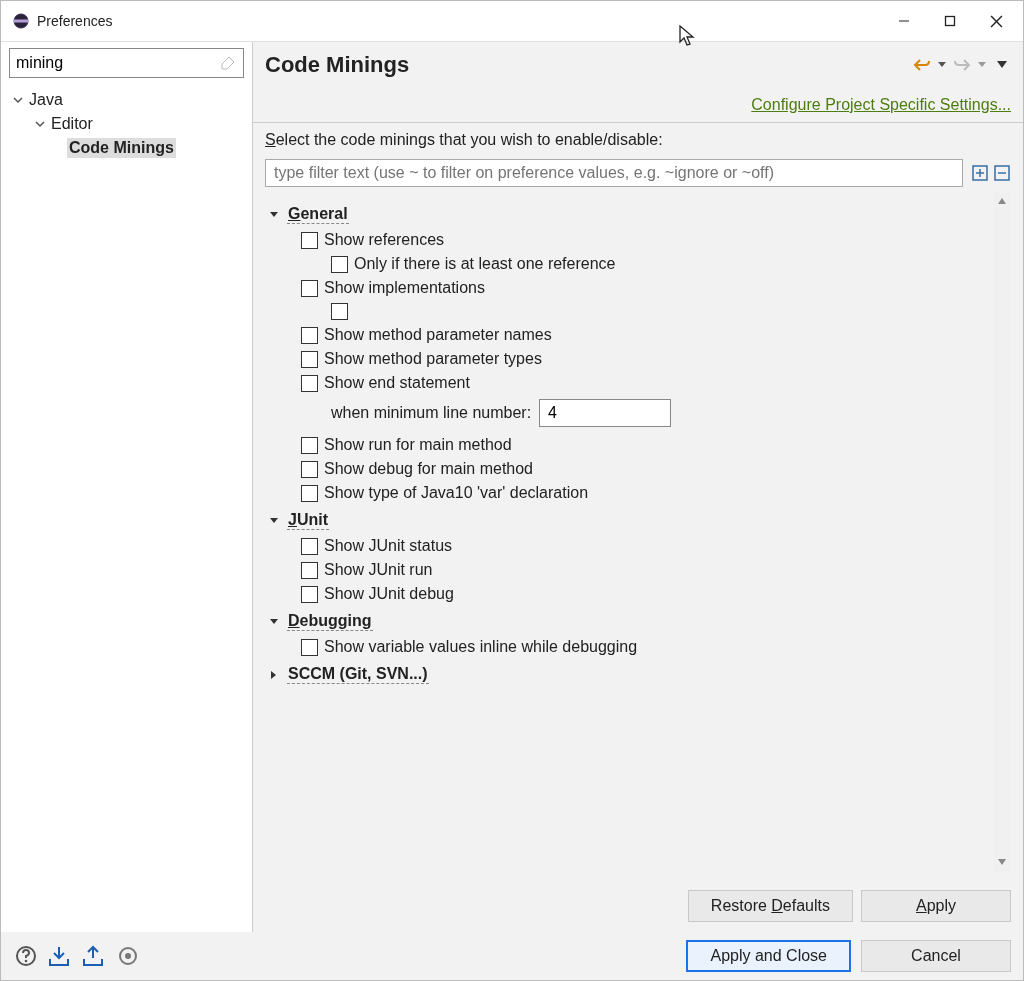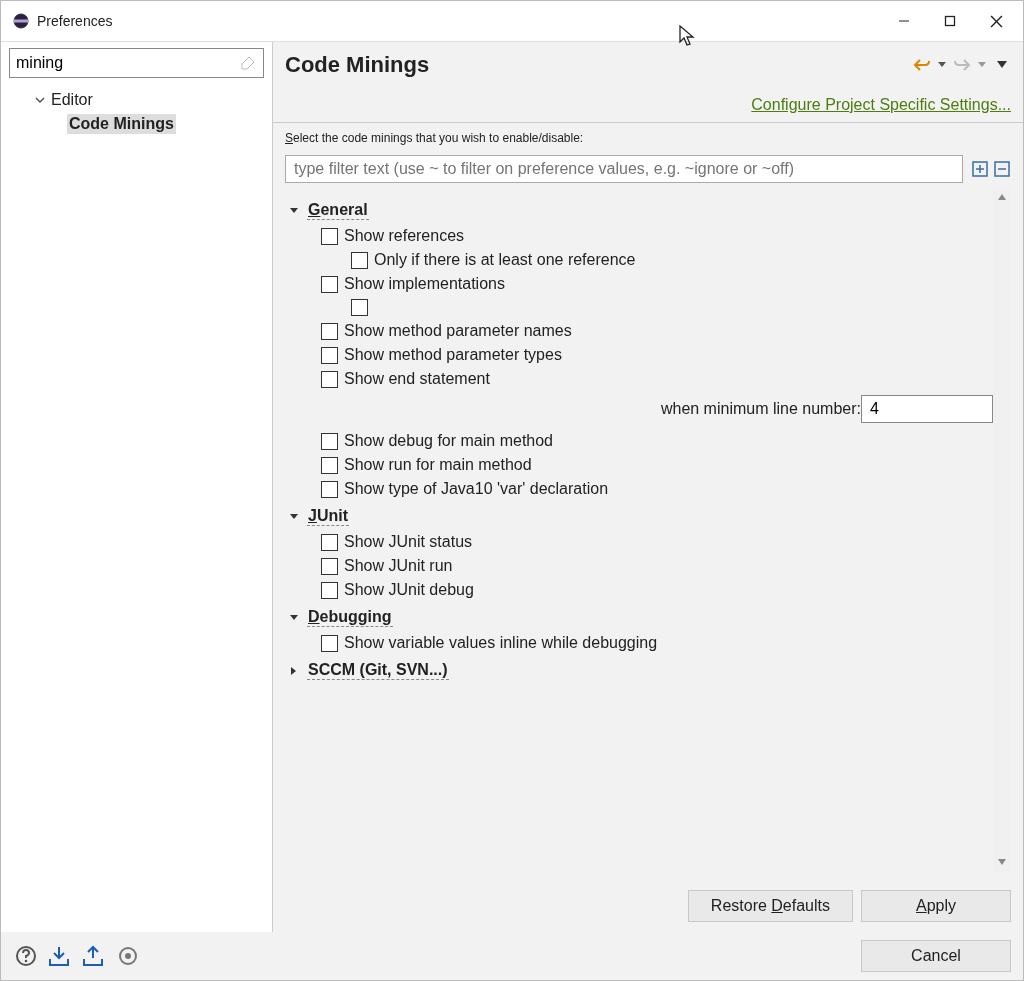--- a/index.html
+++ b/index.html
@@ -5,60 +5,60 @@
     * { box-sizing: border-box; margin: 0; padding: 0; font-family: "Segoe UI", Tahoma, sans-serif; }
     body { width: 1024px; height: 981px; background: #fff; font-size: 14px; color: #222; }
     .window-frame { width: 1024px; height: 981px; border: 1px solid #bbb; display: flex; flex-direction: column; position: relative; }
     .titlebar { height: 40px; display: flex; align-items: center; padding: 0 4px; }
     .titlebar .app-icon { width: 20px; height: 20px; margin: 0 6px; display:flex; align-items:center; justify-content:center;}
     .titlebar .title-text { font-size: 14px; color: #222; }
     .window-controls { margin-left: auto; display: flex; align-items: center; }
     .win-btn { width: 46px; height: 32px; display: flex; align-items: center; justify-content: center; cursor: pointer; }
     .win-btn svg { stroke: #222; fill: none; }
     .main-area { flex: 1; display: flex; min-height: 0; border-top: 1px solid #e0e0e0; }
-    .sidebar { width: 272px; display: flex; flex-direction: column; border-right: 1px solid #ccc; background:#fff;}
+    .sidebar { width: 252px; display: flex; flex-direction: column; border-right: 1px solid #ccc; background:#fff;}
     .filter-wrap { padding: 6px 8px; display:flex; align-items:center; }
     .filter-input { width: 100%; height: 30px; padding: 4px 24px 4px 6px; font-size: 16px; border: 1px solid #888; outline:none; }
     .filter-clear { position: relative; margin-left: -24px; width:18px; height:18px; display:flex; align-items:center; justify-content:center; cursor:pointer; }
     .tree { padding: 4px 4px; font-size: 16px; }
     .tree-row { display: flex; align-items: center; padding: 2px 0; cursor: pointer; }
     .tree-indent-0 { padding-left: 6px; }
     .tree-indent-1 { padding-left: 28px; }
     .tree-indent-2 { padding-left: 62px; }
     .tree-caret { width: 14px; height: 14px; margin-right: 2px; display:flex; align-items:center; justify-content:center; }
     .tree-label { padding: 1px 2px; }
     .tree-label.selected { background: #dddddd; font-weight: 700; }
     .content { flex: 1; display: flex; flex-direction: column; min-width: 0; background:#f2f2f2; }
     .content-header { border-bottom: 1px solid #ccc; background: #f2f2f2; padding: 10px 12px 8px 12px; }
     .content-header-top { display:flex; align-items:center; }
     .content-title { font-size: 22px; font-weight: 700; color: #222; }
     .nav-buttons { margin-left: auto; display: flex; align-items: center; gap: 2px; }
     .nav-btn { width: 18px; height: 18px; display: flex; align-items: center; justify-content: center; cursor: pointer; }
     .project-link-row { text-align: right; margin-top: 18px; }
     .project-link { color: #4d7c0f; text-decoration: underline; font-size: 16px; cursor: pointer; }
     .content-body { flex: 1; padding: 8px 12px; overflow: hidden; display:flex; flex-direction:column; background:#f2f2f2; }
-    .instruction { font-size: 12px; margin-bottom: 10px; }
+    .instruction { font-size: 16px; margin-bottom: 10px; }
     .instruction .u { text-decoration: underline; }
     .filter-row { display:flex; align-items:center; gap:8px; margin-bottom: 4px; }
     .filter-text { flex:1; height: 28px; padding: 3px 8px; font-size: 16px; color: #666; border: 1px solid #aaa; background:#fff; }
     .expand-btns { display:flex; gap:4px; }
     .small-icon-btn { width:18px; height:18px; display:flex; align-items:center; justify-content:center; cursor:pointer; }
     .scroll-area { flex:1; display:flex; min-height:0; }
     .tree-content { flex:1; padding: 8px 0; font-size:16px; position:relative; }
     .scrollbar { width: 18px; background: #f0f0f0; display:flex; flex-direction:column; justify-content:space-between; align-items:center; padding:2px 0;}
     .scrollbar-btn { width:16px; height:16px; display:flex; align-items:center; justify-content:center; cursor:pointer;}
     .scrollbar-thumb { width:14px; flex:0.5; margin:2px 0;}
     .group-header { display:flex; align-items:center; font-weight:700; padding:6px 0 4px 4px; cursor:pointer; }
     .group-header .caret { width:14px; margin-right:4px; display:flex; align-items:center; }
     .group-label { border-bottom: 1px dashed #888; padding:0 1px; }
     .checkbox-row { display:flex; align-items:center; padding:3px 0; }
     .indent-a { padding-left: 36px; }
     .indent-b { padding-left: 66px; }
     .checkbox { width:17px; height:17px; border:1px solid #333; margin-right:6px; cursor:pointer; background:#fff; }
-    .min-line-row { display:flex; align-items:center; padding:4px 0 6px 66px; justify-content:flex-end;}
+    .min-line-row { display:flex; align-items:center; padding:4px 0 6px 66px; gap:8px;}
     .num-input { width: 132px; height:28px; border:1px solid #888; padding:2px 8px; font-size:16px; background:#fff;}
     .button-row { display:flex; justify-content:flex-end; padding: 10px 12px 10px 12px; gap:8px; background:#f2f2f2;align-items:flex-end;}
     .bottom-bar { display:flex; align-items:center; padding: 8px 12px; background:#f2f2f2;}
     .bottom-icons { display:flex; gap:8px; align-items:center;}
     .bottom-icon-btn { width:26px; height:26px; display:flex; align-items:center; justify-content:center; cursor:pointer;}
     .dialog-btn { height:32px; padding:0 22px; font-size:16px; background:#e9e9e9; border:1px solid #c8c8c8; cursor:pointer; display:flex; align-items:center; justify-content:center; min-width: 150px;}
     .dialog-btn.primary { border:2px solid #1a73e8; background:#eaf2fe;}
     .dialog-btn .u { text-decoration: underline; }
     svg { display:block; }
     .cursor-img { position: absolute; top: 24px; left: 678px; pointer-events: none; }
@@ -104,20 +104,28 @@
     <div class="sidebar">
       <div class="filter-wrap">
         <input class="filter-input" value="mining" style="">
         <span class="filter-clear">
           <svg width="16" height="14" viewBox="0 0 16 14">
               <path d="M1 13 L6 13 L13 6 L8 1 L1 8 Z" fill="none" stroke="#bbb" stroke-width="1"></path>
             </svg>
         </span>
       </div>
       <div class="tree">
+        <div class="tree-row tree-indent-0">
+          <span class="tree-caret">
+            <svg width="12" height="12" viewBox="0 0 12 12">
+                <path d="M2 4 L6 8 L10 4" fill="none" stroke="#555" stroke-width="1.5"></path>
+              </svg>
+          </span>
+          <span class="tree-label">Java</span>
+        </div>
         <div class="tree-row tree-indent-1">
           <span class="tree-caret">
             <svg width="12" height="12" viewBox="0 0 12 12">
                 <path d="M2 4 L6 8 L10 4" fill="none" stroke="#555" stroke-width="1.5"></path>
               </svg>
           </span>
           <span class="tree-label">Editor</span>
         </div>
         <div class="tree-row tree-indent-2">
           <span class="tree-label selected">Code Minings</span>
@@ -220,25 +228,25 @@
             <div class="checkbox-row indent-a">
                 <span class="checkbox"></span>
                 <span>Show end statement</span>
               </div>
             <div class="min-line-row">
               <span>when minimum line number:</span>
               <input class="num-input" value="4" style="">
             </div>
             <div class="checkbox-row indent-a">
                 <span class="checkbox"></span>
+                <span>Show run for main method</span>
+              </div>
+            <div class="checkbox-row indent-a">
+                <span class="checkbox"></span>
                 <span>Show debug for main method</span>
-              </div>
-            <div class="checkbox-row indent-a">
-                <span class="checkbox"></span>
-                <span>Show run for main method</span>
               </div>
             <div class="checkbox-row indent-a">
                 <span class="checkbox"></span>
                 <span>Show type of Java10 'var' declaration</span>
               </div>
 
             <div class="group-header">
               <span class="caret">
                   <svg width="10" height="10" viewBox="0 0 10 10">
                     <path d="M1 2 L5 7 L9 2 Z" fill="#333"></path>
@@ -331,18 +339,21 @@
           </svg>
       </span>
       <span class="bottom-icon-btn">
         <svg width="20" height="20" viewBox="0 0 20 20">
             <circle cx="10" cy="10" r="8" fill="none" stroke="#777" stroke-width="2"></circle>
             <circle cx="10" cy="10" r="3" fill="#777"></circle>
           </svg>
       </span>
     </div>
     <div style="margin-left:auto; display:flex; gap:10px;">
+      <div class="dialog-btn primary">
+          <span>Apply and Close</span>
+        </div>
       <div class="dialog-btn">
           <span>Cancel</span>
         </div>
     </div>
   </div>
 </div>
 
 </body></html>

